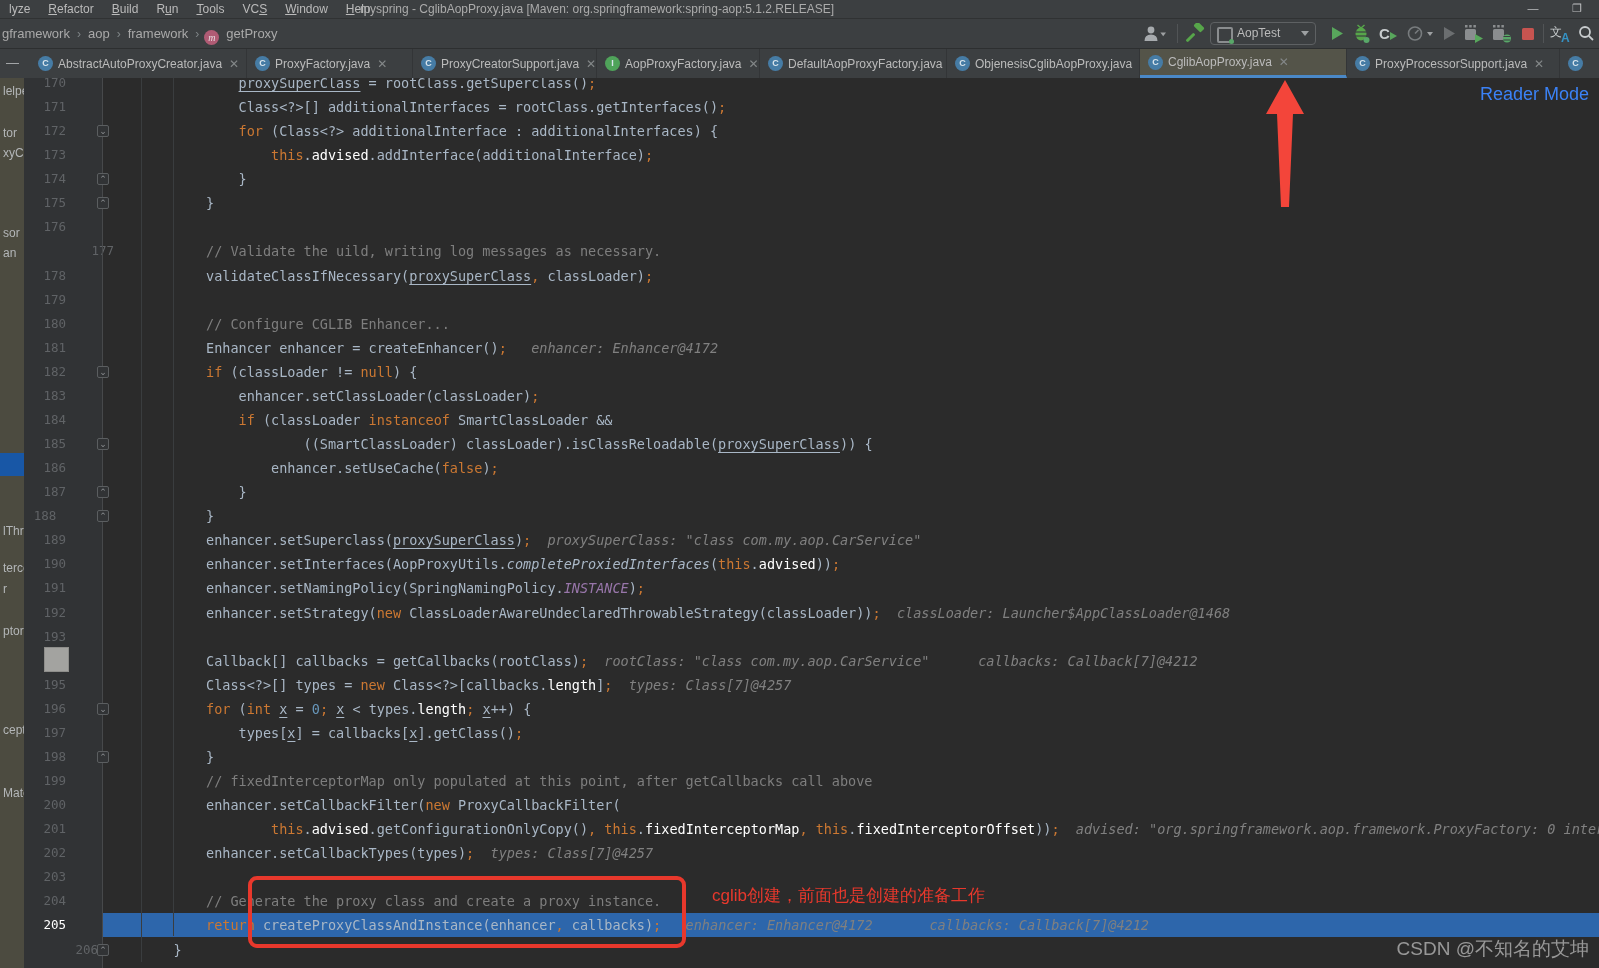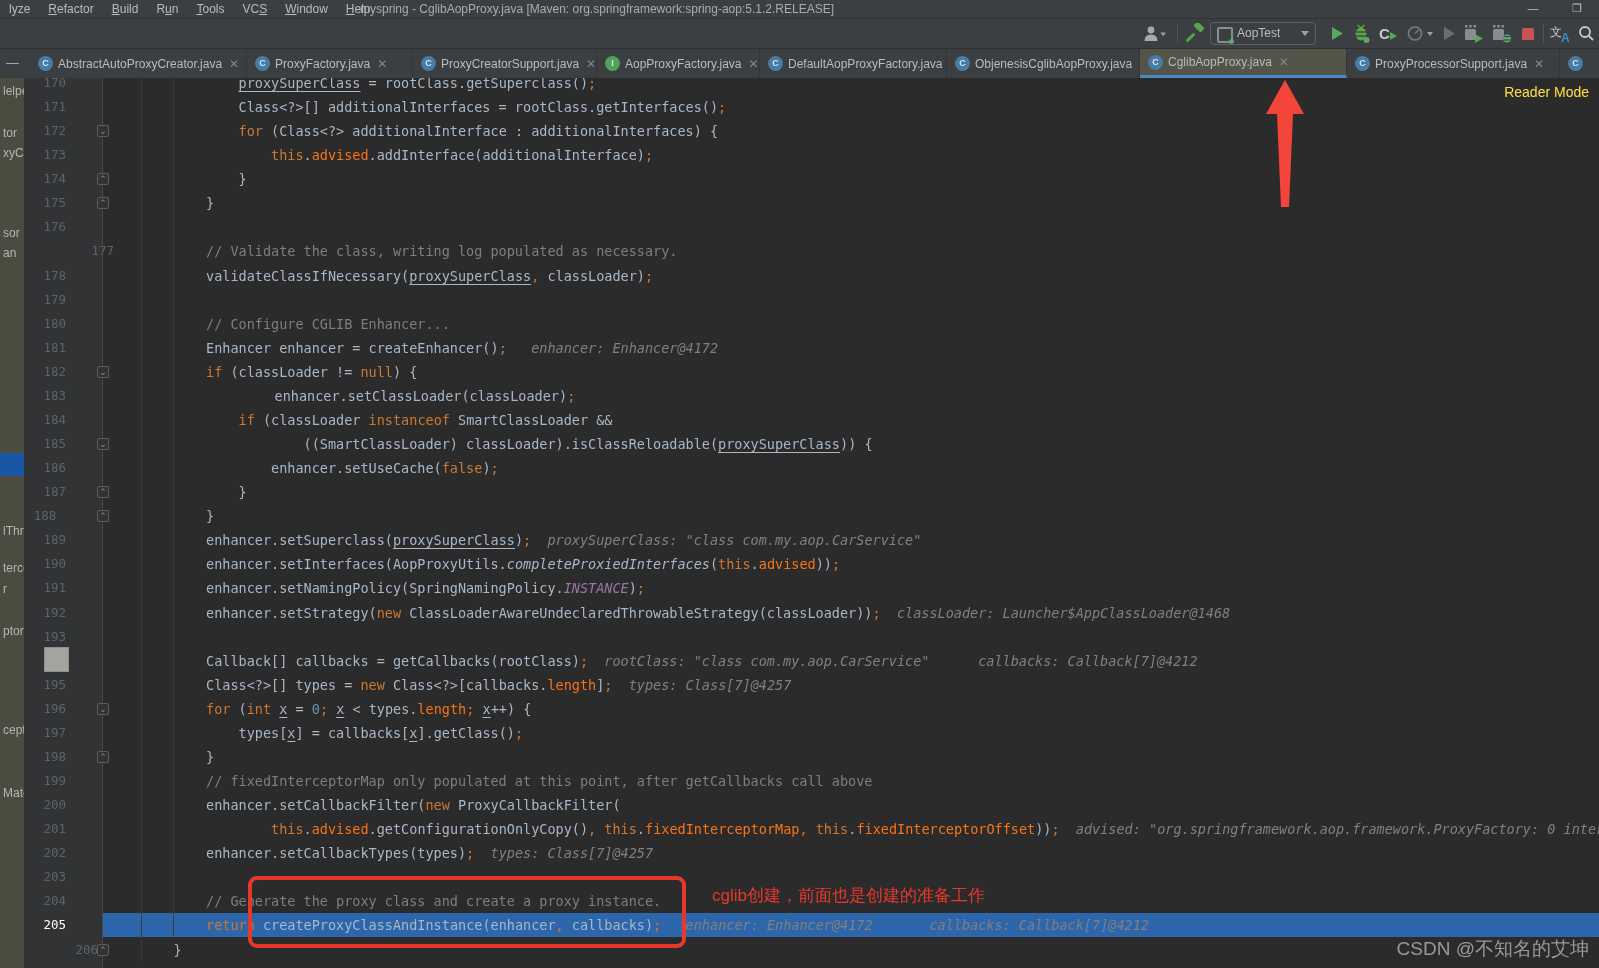--- a/index.html
+++ b/index.html
@@ -55,27 +55,27 @@
   .fold{position:absolute;left:97px;width:12px;height:12px;border:1px solid #5B5E60;border-radius:2px;
         color:#8C9092;font-size:9px;line-height:10px;text-align:center;background:#313335;box-sizing:border-box;}
   #exec-line{position:absolute;left:103px;width:1496px;height:24px;background:#2D66AB;}
   .iguide{position:absolute;width:1px;background:#3A3D3F;}
   #code{position:absolute;left:141px;top:0;width:1458px;height:890px;}
   .cl{position:absolute;left:0;height:24px;line-height:24px;white-space:pre;
       font-family:"DejaVu Sans Mono",monospace;font-size:13.5px;color:#A9B7C6;}
   .tk-k{color:#CC7832;}
   .tk-p{color:#A9B7C6;}
   .tk-c{color:#7E7E7E;}
-  .tk-f{color:#f97316;}
+  .tk-f{color:#ffffff;}
   .tk-fi{color:#9876AA;font-style:italic;}
   .tk-mi{font-style:italic;}
   .tk-n{color:#6897BB;}
   .tk-u{text-decoration:underline;text-underline-offset:3px;}
   .tk-h{color:#808080;font-style:italic;}
-  #reader-mode{position:absolute;right:10px;top:6px;color:#fde047;font-size:14px;}
+  #reader-mode{position:absolute;right:10px;top:6px;color:#3b82f6;font-size:18px;}
   #gray-artifact{position:absolute;left:44px;top:569px;width:23px;height:23px;background:#A3A3A0;border:1px solid #8E8E8B;}
   
   #red-rect{position:absolute;left:248px;top:798px;width:430px;height:64px;border:4px solid #E8382C;border-radius:9px;}
   #callout{position:absolute;left:712px;top:806px;color:#E8382C;font-size:17px;font-family:"Liberation Sans",sans-serif;white-space:nowrap;}
   #arrow-svg{position:absolute;left:1240px;top:0px;width:90px;height:135px;}
   #watermark{position:absolute;right:10px;top:858px;color:#B3B3B3;opacity:.8;font-size:19px;white-space:nowrap;}
   svg{display:block;}
 </style>
 </head>
 <body>
@@ -92,20 +92,21 @@
         <div class="menu-item">VC<u>S</u></div>
         <div class="menu-item"><u>W</u>indow</div>
         <div class="menu-item"><u>H</u>elp</div>
       </div>
     <div id="win-title">myspring - CglibAopProxy.java [Maven: org.springframework:spring-aop:5.1.2.RELEASE]</div>
     <div class="win-btn" style="left:1518px;">—</div>
     <div class="win-btn" style="left:1562px;">❐</div>
   </div>
 
   <div id="toolbar">
+    <div id="breadcrumbs"><span class="crumb">gframework</span><span class="crumb-sep">›</span><span class="crumb">aop</span><span class="crumb-sep">›</span><span class="crumb">framework</span><span class="crumb-sep">›</span><span class="m-icon">m</span><span class="crumb">getProxy</span></div>
 
     <div class="tb" style="left:1142px;">
       <svg width="26" height="21" viewBox="0 0 26 21">
         <circle cx="9" cy="7" r="3.4" fill="#A7ABAE"></circle>
         <path d="M2.5 18 Q2.5 11.5 9 11.5 Q15.5 11.5 15.5 18 Z" fill="#A7ABAE"></path>
         <path d="M19 9 l7 0 l-3.5 4.5 Z" fill="#9DA0A2" transform="scale(0.8) translate(4,3)"></path>
       </svg>
     </div>
     <div class="tb-sep" style="left:1177px;"></div>
 
@@ -315,27 +316,27 @@
       </div>
 
     <div id="code">
         <div class="cl" style="top: -7px;"><span class="tk-p">            </span><span class="tk-u">proxySuperClass</span><span class="tk-p"> = rootClass.getSuperclass()</span><span class="tk-k">;</span></div>
         <div class="cl" style="top: 17.07px;"><span class="tk-p">            Class&lt;?&gt;[] additionalInterfaces = rootClass.getInterfaces()</span><span class="tk-k">;</span></div>
         <div class="cl" style="top: 41.14px;"><span class="tk-p">            </span><span class="tk-k">for</span><span class="tk-p"> (Class&lt;?&gt; additionalInterface : additionalInterfaces) {</span></div>
         <div class="cl" style="top: 65.21px;"><span class="tk-p">                </span><span class="tk-k">this</span><span class="tk-p">.</span><span class="tk-f">advised</span><span class="tk-p">.addInterface(additionalInterface)</span><span class="tk-k">;</span></div>
         <div class="cl" style="top: 89.28px;"><span class="tk-p">            }</span></div>
         <div class="cl" style="top: 113.35px;"><span class="tk-p">        }</span></div>
         <div class="cl" style="top: 137.42px;"></div>
-        <div class="cl" style="top: 161.49px;"><span class="tk-c">        // Validate the class, writing log populated as necessary.</span></div>
+        <div class="cl" style="top: 161.49px;"><span class="tk-c">        // Validate the uild, writing log messages as necessary.</span></div>
         <div class="cl" style="top: 185.56px;"><span class="tk-p">        validateClassIfNecessary(</span><span class="tk-u">proxySuperClass</span><span class="tk-k">,</span><span class="tk-p"> classLoader)</span><span class="tk-k">;</span></div>
         <div class="cl" style="top: 209.63px;"></div>
         <div class="cl" style="top: 233.7px;"><span class="tk-c">        // Configure CGLIB Enhancer...</span></div>
         <div class="cl" style="top: 257.77px;"><span class="tk-p">        Enhancer enhancer = createEnhancer()</span><span class="tk-k">;</span><span class="tk-h">   enhancer: Enhancer@4172</span></div>
         <div class="cl" style="top: 281.84px;"><span class="tk-p">        </span><span class="tk-k">if</span><span class="tk-p"> (classLoader != </span><span class="tk-k">null</span><span class="tk-p">) {</span></div>
-        <div class="cl" style="top: 305.91px; padding-left: 36px;"><span class="tk-p">            enhancer.setClassLoader(classLoader)</span><span class="tk-k">;</span></div>
+        <div class="cl" style="top: 305.91px;"><span class="tk-p">            enhancer.setClassLoader(classLoader)</span><span class="tk-k">;</span></div>
         <div class="cl" style="top: 329.98px;"><span class="tk-p">            </span><span class="tk-k">if</span><span class="tk-p"> (classLoader </span><span class="tk-k">instanceof</span><span class="tk-p"> SmartClassLoader &amp;&amp;</span></div>
         <div class="cl" style="top: 354.05px;"><span class="tk-p">                    ((SmartClassLoader) classLoader).isClassReloadable(</span><span class="tk-u">proxySuperClass</span><span class="tk-p">)) {</span></div>
         <div class="cl" style="top: 378.12px;"><span class="tk-p">                enhancer.setUseCache(</span><span class="tk-k">false</span><span class="tk-p">)</span><span class="tk-k">;</span></div>
         <div class="cl" style="top: 402.19px;"><span class="tk-p">            }</span></div>
         <div class="cl" style="top: 426.26px;"><span class="tk-p">        }</span></div>
         <div class="cl" style="top: 450.33px;"><span class="tk-p">        enhancer.setSuperclass(</span><span class="tk-u">proxySuperClass</span><span class="tk-p">)</span><span class="tk-k">;</span><span class="tk-h">  proxySuperClass: "class com.my.aop.CarService"</span></div>
         <div class="cl" style="top: 474.4px;"><span class="tk-p">        enhancer.setInterfaces(AopProxyUtils.</span><span class="tk-mi">completeProxiedInterfaces</span><span class="tk-p">(</span><span class="tk-k">this</span><span class="tk-p">.</span><span class="tk-f">advised</span><span class="tk-p">))</span><span class="tk-k">;</span></div>
         <div class="cl" style="top: 498.47px;"><span class="tk-p">        enhancer.setNamingPolicy(SpringNamingPolicy.</span><span class="tk-fi">INSTANCE</span><span class="tk-p">)</span><span class="tk-k">;</span></div>
         <div class="cl" style="top: 522.54px;"><span class="tk-p">        enhancer.setStrategy(</span><span class="tk-k">new</span><span class="tk-p"> ClassLoaderAwareUndeclaredThrowableStrategy(classLoader))</span><span class="tk-k">;</span><span class="tk-h">  classLoader: Launcher$AppClassLoader@1468</span></div>
         <div class="cl" style="top: 546.61px;"></div>

